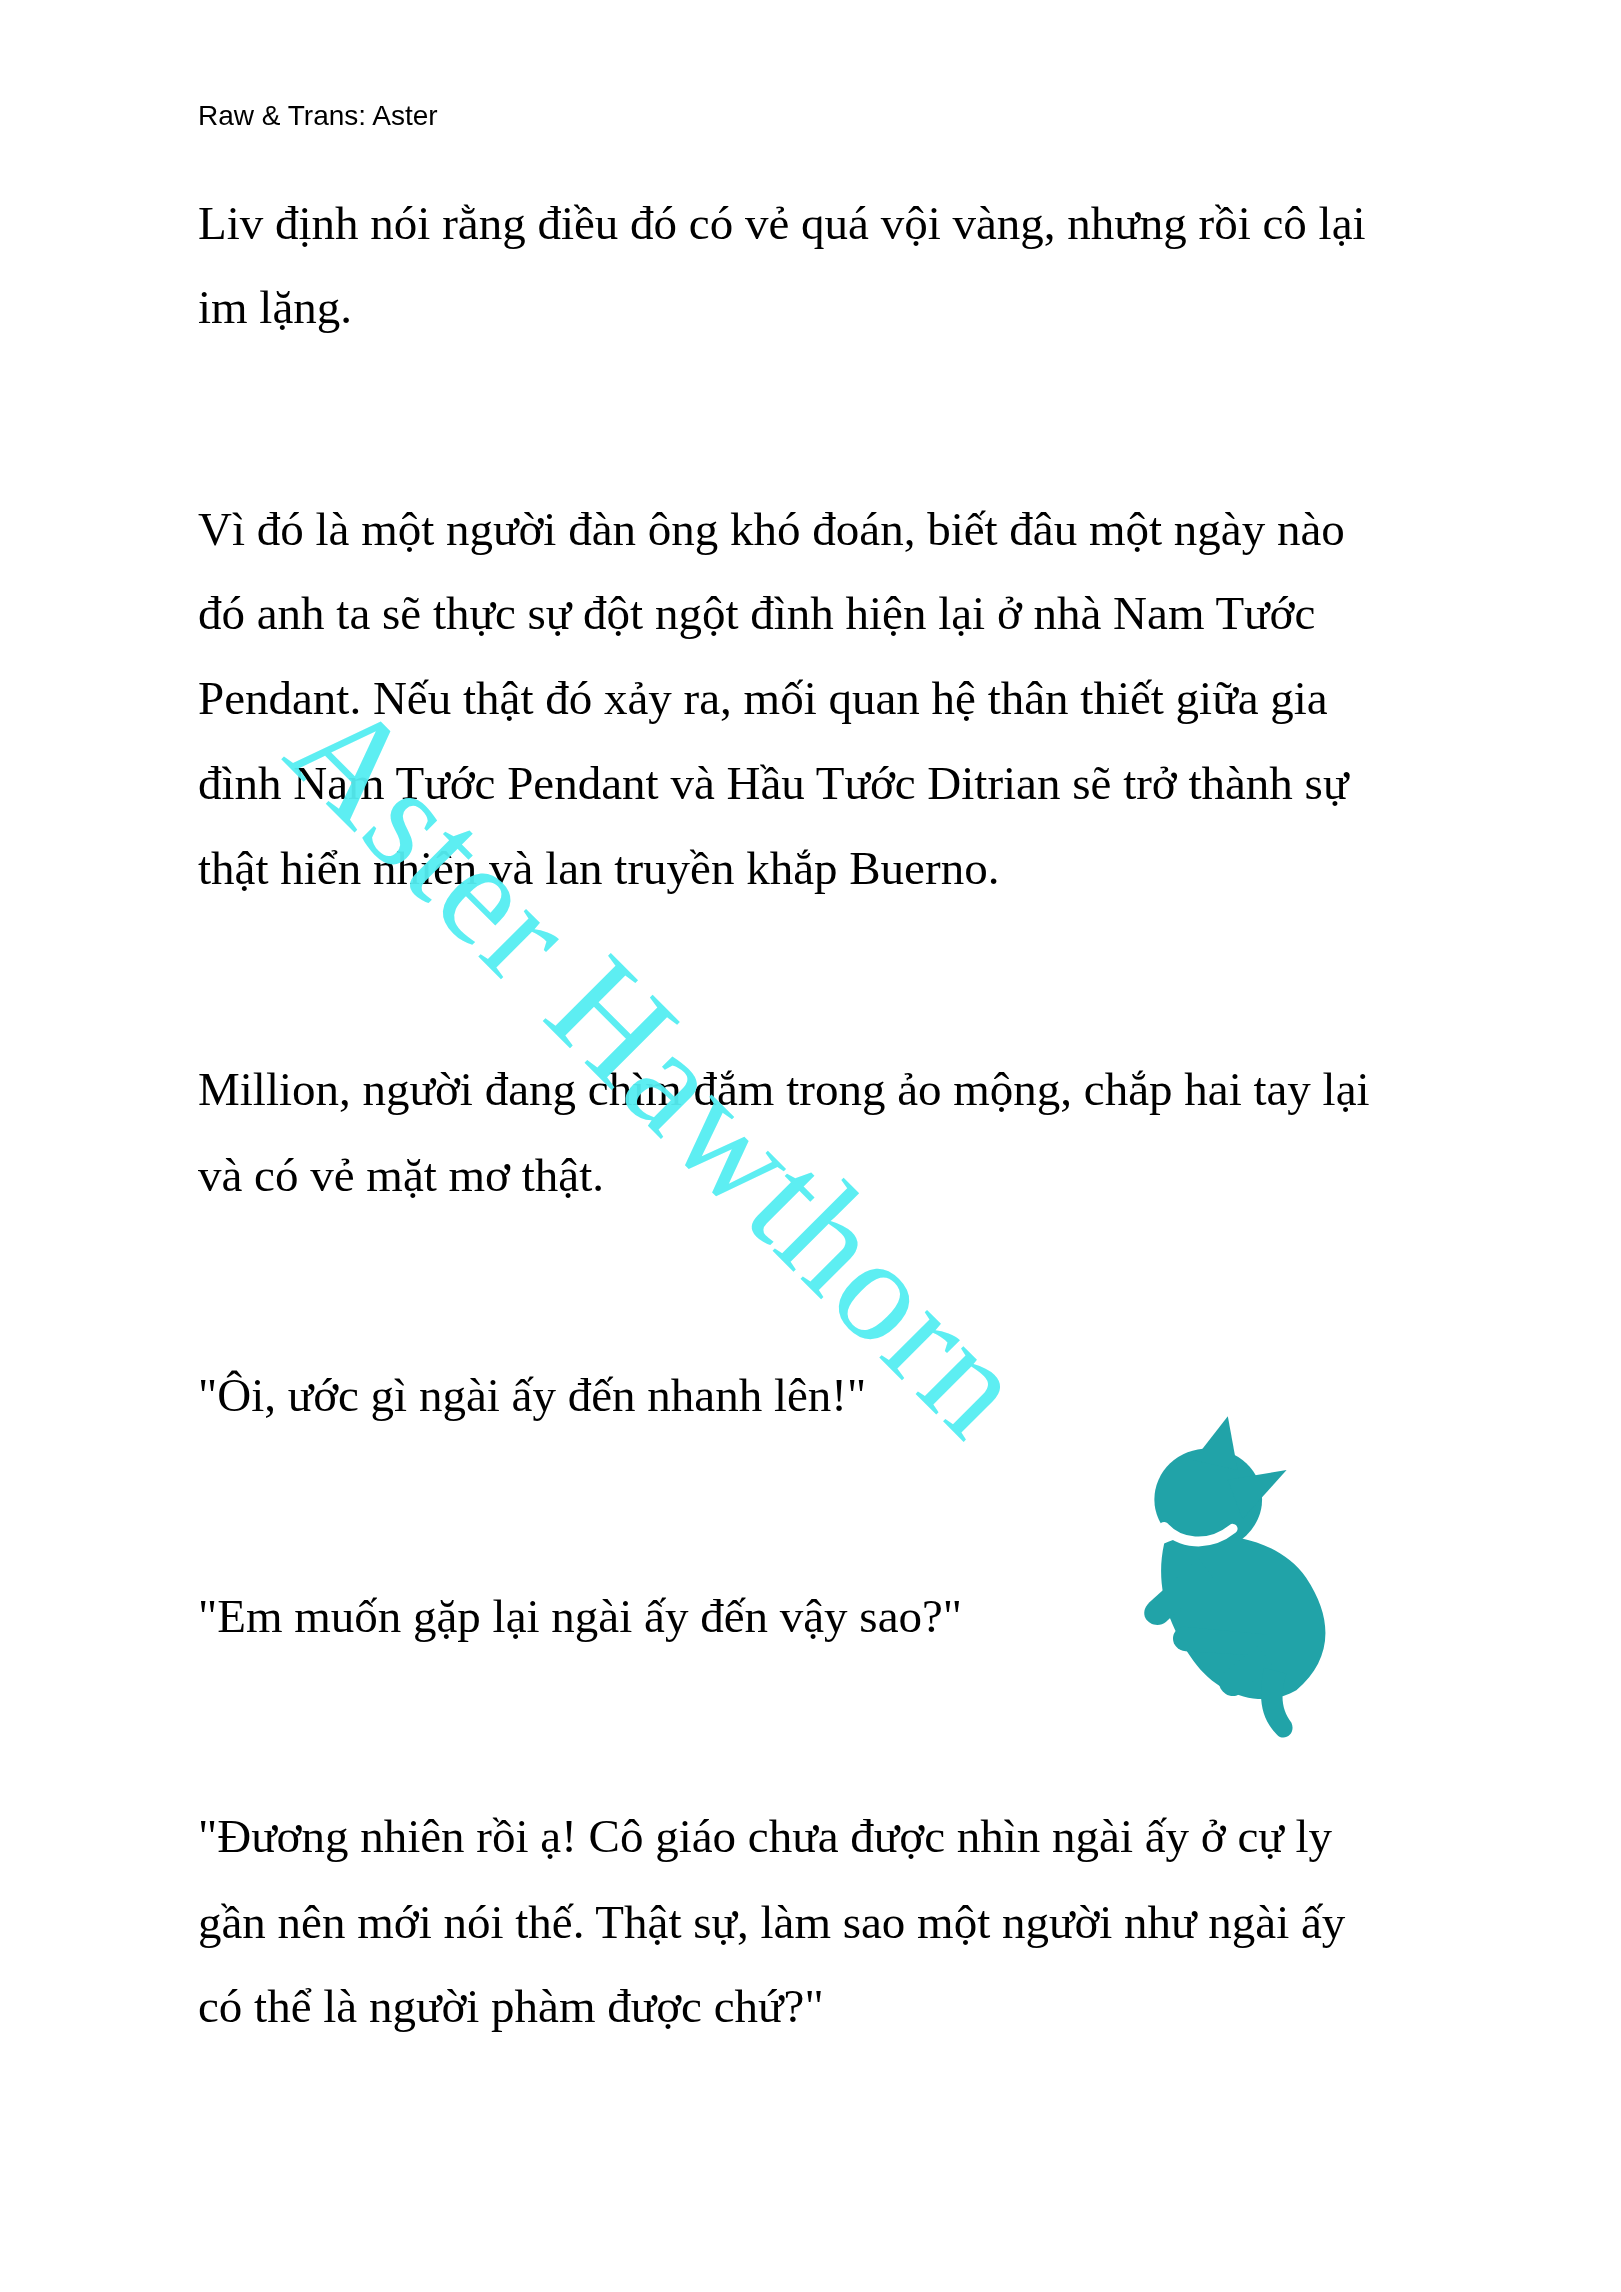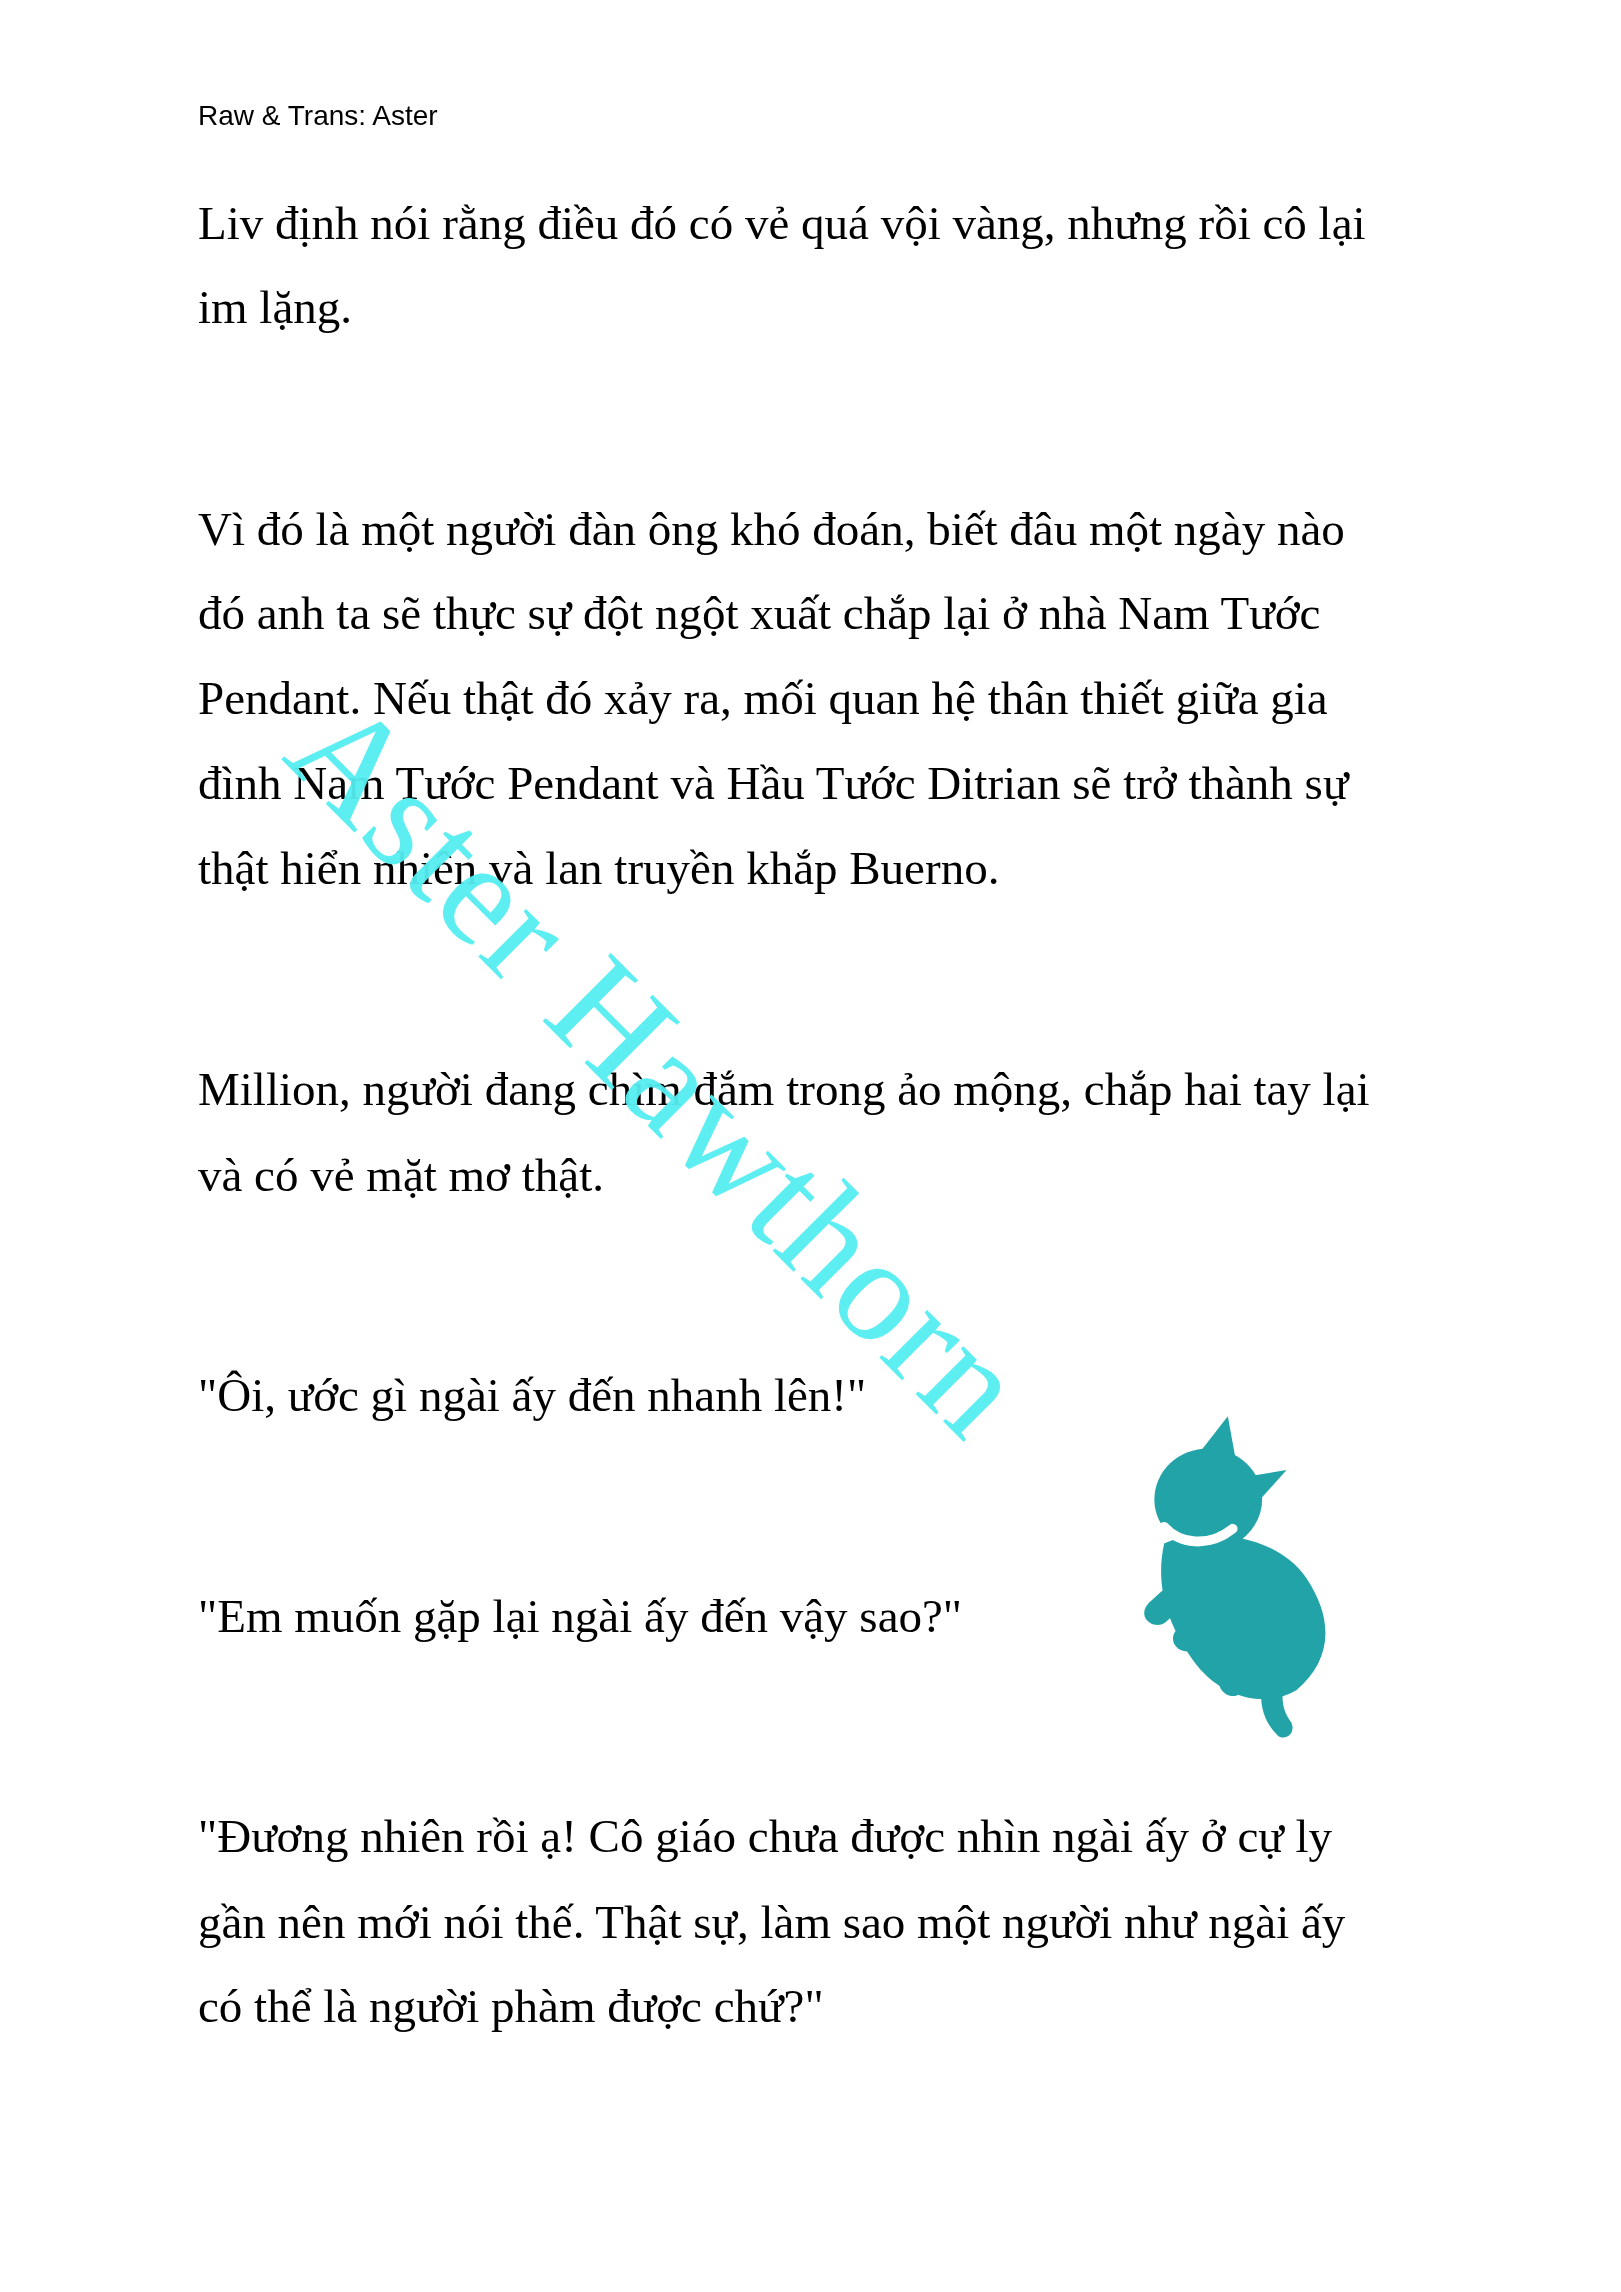--- a/index.html
+++ b/index.html
@@ -64,21 +64,21 @@
 <body>
 
 <div class="page">
 
   <div class="header">Raw &amp; Trans: Aster</div>
 
   <div class="line" style="top:196px">Liv định nói rằng điều đó có vẻ quá vội vàng, nhưng rồi cô lại</div>
   <div class="line" style="top:280px">im lặng.</div>
 
   <div class="line" style="top:502px">Vì đó là một người đàn ông khó đoán, biết đâu một ngày nào</div>
-  <div class="line" style="top:586px">đó anh ta sẽ thực sự đột ngột xuất chắp lại ở nhà Nam Tước</div>
+  <div class="line" style="top:586px">đó anh ta sẽ thực sự đột ngột đình hiện lại ở nhà Nam Tước</div>
   <div class="line" style="top:671px">Pendant. Nếu thật đó xảy ra, mối quan hệ thân thiết giữa gia</div>
   <div class="line" style="top:756px">đình Nam Tước Pendant và Hầu Tước Ditrian sẽ trở thành sự</div>
   <div class="line" style="top:1062px">Million, người đang chìm đắm trong ảo mộng, chắp hai tay lại</div>
 
   <div class="line" style="top:841px">thật hiển nhiên và lan truyền khắp Buerno.</div>
   <div class="line" style="top:1148px">và có vẻ mặt mơ thật.</div>
 
   <div class="line" style="top:1368px">"Ôi, ước gì ngài ấy đến nhanh lên!"</div>
 
   <div class="line" style="top:1589px">"Em muốn gặp lại ngài ấy đến vậy sao?"</div>

